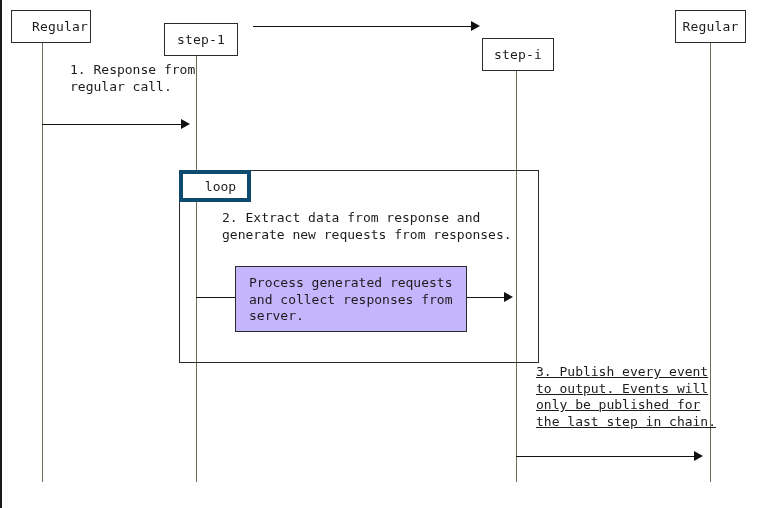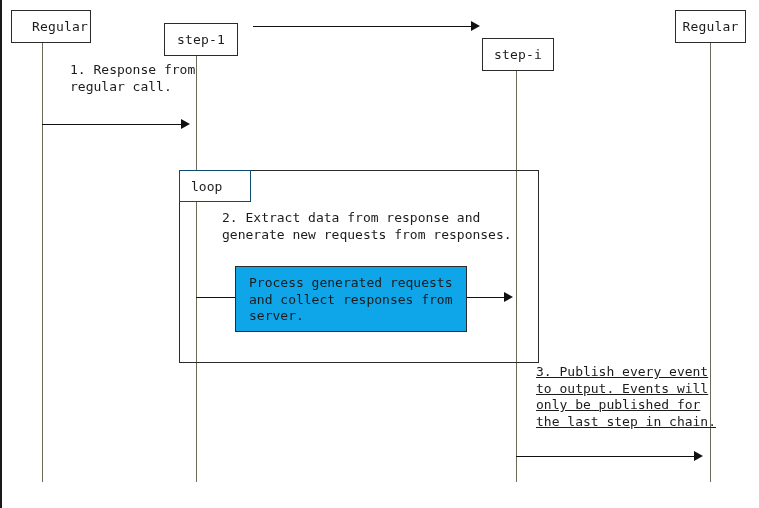--- a/index.html
+++ b/index.html
@@ -74,35 +74,36 @@
   #loop-frame {
     position: absolute;
     box-sizing: border-box;
     border: 1px solid #2b2b2b;
     background: transparent;
     z-index: 2;
   }
   #loop-tab {
     position: absolute;
     box-sizing: border-box;
-    border: 1px solid #0c4a6e;
+    border: 4px solid #0c4a6e;
     background: #ffffff;
     display: flex;
     align-items: center;
     font-size: 13px;
     color: #1c1c1c;
     padding-left: 11px;
     z-index: 4;
+    justify-content: center;
   }
   
   #action-note {
     position: absolute;
     box-sizing: border-box;
     border: 1px solid #2b2b2b;
-    background: #0ea5e9;
+    background: #c4b5fd;
     font-size: 13px;
     line-height: 16.5px;
     color: #1c1c1c;
     white-space: pre;
     padding: 8px 0 0 13px;
     z-index: 7;
   }
 </style>
 </head>
 <body>

